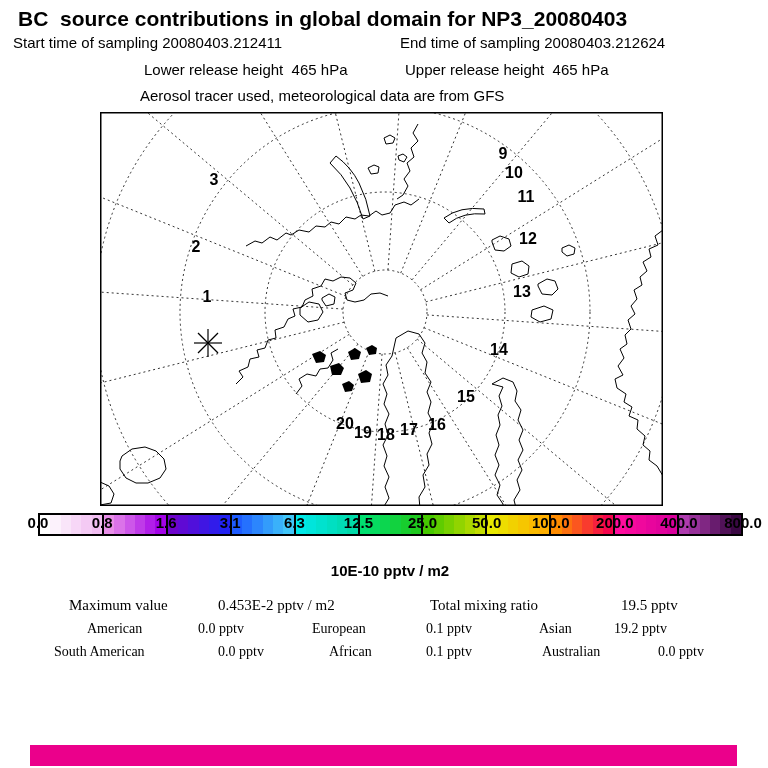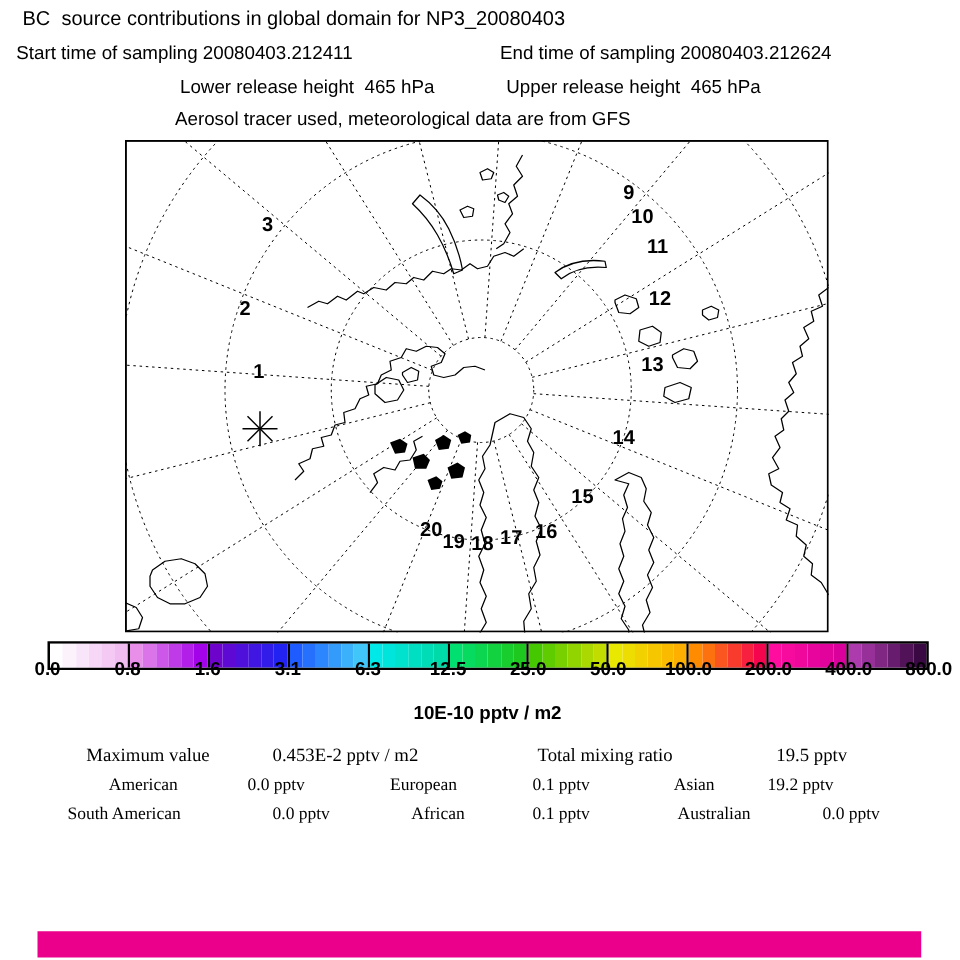--- a/index.html
+++ b/index.html
@@ -1,29 +1,29 @@
 <!DOCTYPE html>
 <html><head>
 <meta charset="utf-8">
 <style>
   html,body{margin:0;padding:0;background:#fff;}
   #page{position:relative;width:768px;height:768px;background:#ffffff;overflow:hidden;
         font-family:"Liberation Sans","DejaVu Sans",sans-serif;color:#000;}
   .pre{white-space:pre;}
   .abs{position:absolute;}
-  .title{font-size:16px;font-weight:normal;}
+  .title{font-size:21px;font-weight:bold;}
   .hline{font-size:15px;}
   .tick{position:absolute;transform:translateX(-50%);font-size:15px;font-weight:bold;top:0;}
   .statcell{position:absolute;white-space:pre;font-family:Liberation Serif, serif;}
   #colorbar{position:absolute;left:38px;top:513px;width:705px;height:23px;
             border:2px solid #000;box-sizing:border-box;display:flex;}
   .cbseg{flex:1;display:flex;border-right:2px solid #000;}
   .cbseg:last-child{border-right:none;}
   .cbcell{flex:1;}
-  #ticksrow{position:absolute;left:0;top:527px;width:688px;height:20px;}
+  #ticksrow{position:absolute;left:0;top:514px;width:688px;height:20px;}
   #unitlabel{position:absolute;top:562px;left:390px;transform:translateX(-50%);
              font-size:15px;font-weight:bold;white-space:pre;}
   .row1{font-size:15px;}
   .row23{font-size:14px;}
   #footerbar{position:absolute;left:30px;top:745px;width:707px;height:21px;}
   svg text{font-family:"Liberation Sans","DejaVu Sans",sans-serif;}
 </style>
 </head>
 <body>
 

